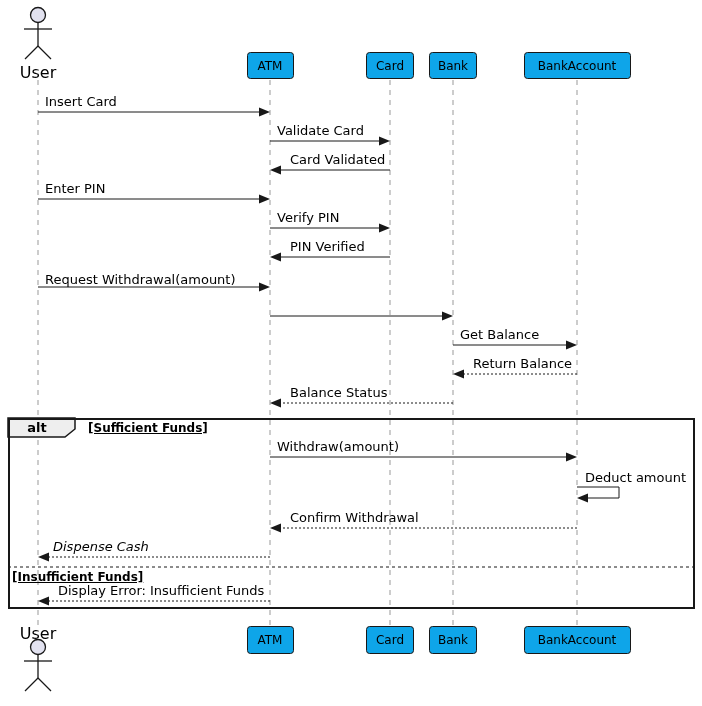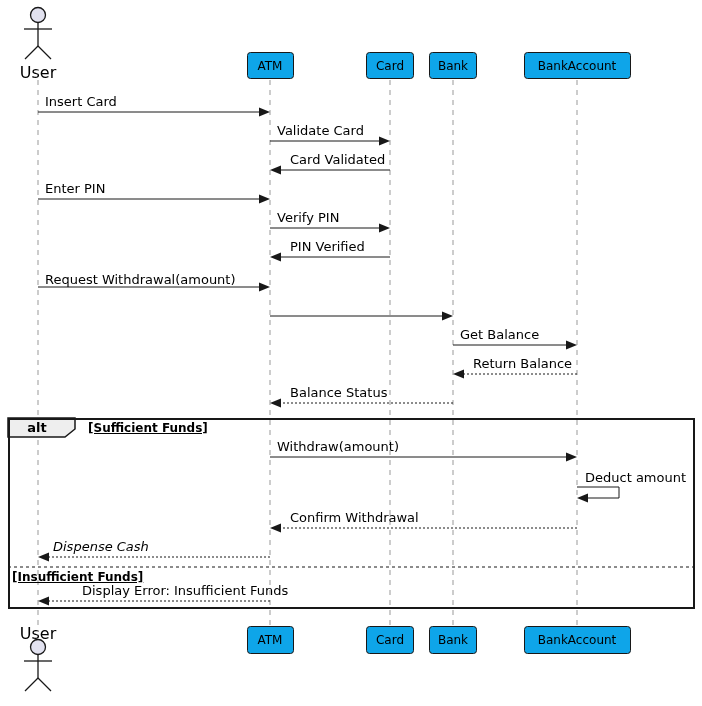--- a/index.html
+++ b/index.html
@@ -126,21 +126,21 @@
     <div class="msg-label" style="left: 277px; top: 210px;">Verify PIN</div>
     <div class="msg-label" style="left: 290px; top: 239px;">PIN Verified</div>
     <div class="msg-label" style="left: 45px; top: 272px;">Request Withdrawal(amount)</div>
     <div class="msg-label" style="left: 460px; top: 327px;">Get Balance</div>
     <div class="msg-label" style="left: 473px; top: 356px;">Return Balance</div>
     <div class="msg-label" style="left: 290px; top: 385px;">Balance Status</div>
     <div class="msg-label" style="left: 277px; top: 439px;">Withdraw(amount)</div>
     <div class="msg-label" style="left: 585px; top: 470px; text-align: right;">Deduct amount</div>
     <div class="msg-label" style="left: 290px; top: 510px; text-align: right;">Confirm Withdrawal</div>
     <div class="msg-label" style="left: 53px; top: 539px; font-style: italic;">Dispense Cash</div>
-    <div class="msg-label" style="left: 58px; top: 583px; margin-left: 24px;">Display Error: Insufficient Funds</div>
+    <div class="msg-label" style="left: 58px; top: 583px;">Display Error: Insufficient Funds</div>
     <div class="actor-label" style="left: 38px; top: 63px;">User</div>
     <div class="actor-label" style="left: 38px; top: 624px;">User</div>
     <div class="pbox" style="left: 246.5px; top: 52px; width: 47px; height: 27px;">ATM</div>
     <div class="pbox" style="left: 246.5px; top: 626px; width: 47px; height: 28px;">ATM</div>
     <div class="pbox" style="left: 366px; top: 52px; width: 48px; height: 27px;">Card</div>
     <div class="pbox" style="left: 366px; top: 626px; width: 48px; height: 28px;">Card</div>
     <div class="pbox" style="left: 429px; top: 52px; width: 48px; height: 27px;">Bank</div>
     <div class="pbox" style="left: 429px; top: 626px; width: 48px; height: 28px;">Bank</div>
     <div class="pbox" style="left: 523.5px; top: 52px; width: 107px; height: 27px;">BankAccount</div>
     <div class="pbox" style="left: 523.5px; top: 626px; width: 107px; height: 28px;">BankAccount</div>

